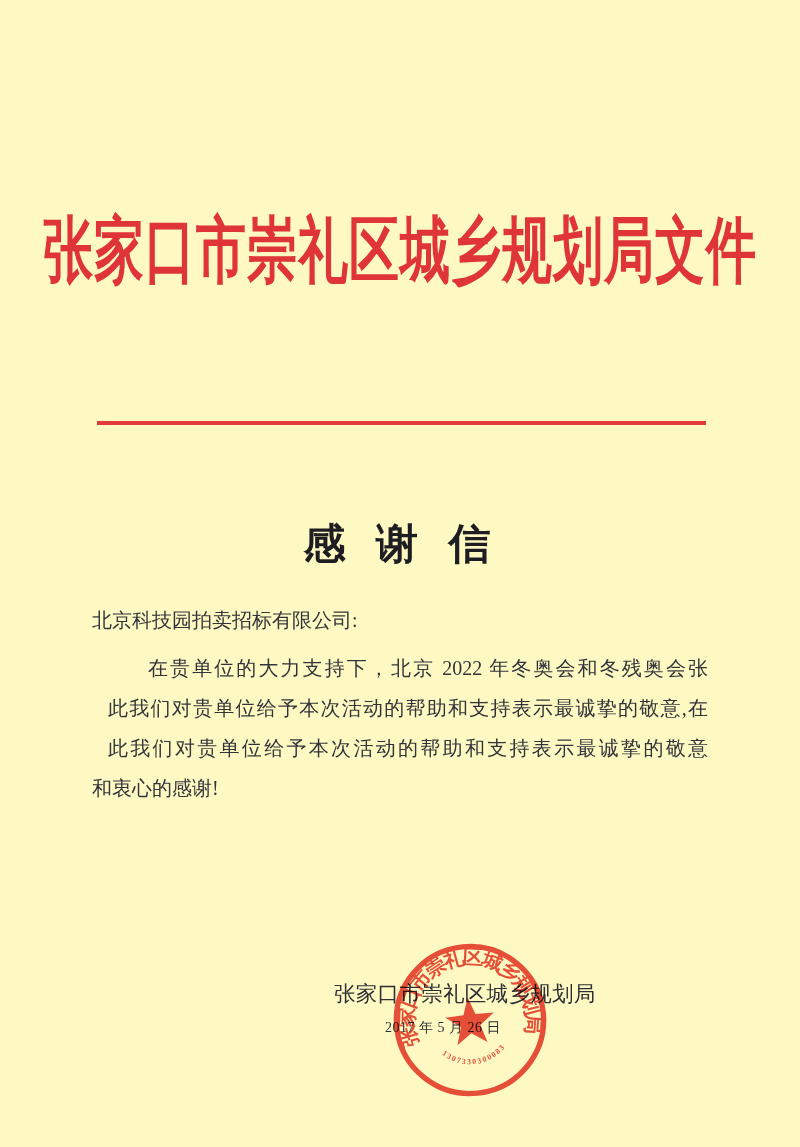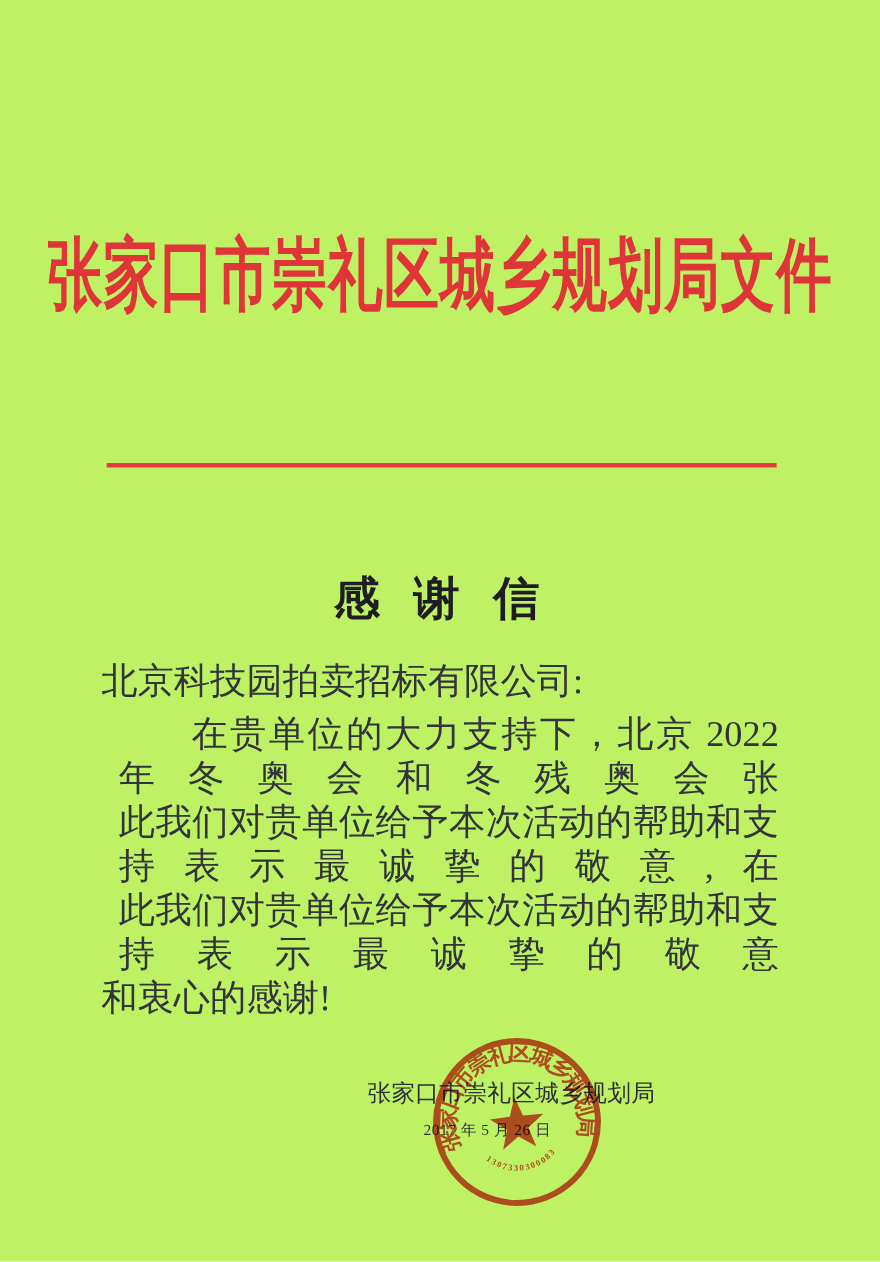--- a/index.html
+++ b/index.html
@@ -4,21 +4,21 @@
 <style>
   html, body {
     margin: 0;
     padding: 0;
     background: #ffffff;
   }
   .page {
     position: relative;
     width: 800px;
     height: 1147px;
-    background: #bef264;
+    background: #fef9c3;
     overflow: hidden;
     font-family: "Liberation Serif", "DejaVu Serif", serif;
     text-decoration: underline;
   }
 
   
   .doc-title {
     position: absolute;
     top: 214px;
     left: 0;
@@ -60,21 +60,21 @@
     word-spacing: 8px;
   }
 
   
   .body-block {
     position: absolute;
     top: 600px;
     left: 92px;
     width: 616px;
     color: #33343a;
-    font-size: 33px;
+    font-size: 20px;
     line-height: 40px;
   }
   .salutation {
     margin: 0 0 8px 0;
   }
   .body-line {
     margin: 0;
     text-align: justify;
   }
   .body-line.fill {

